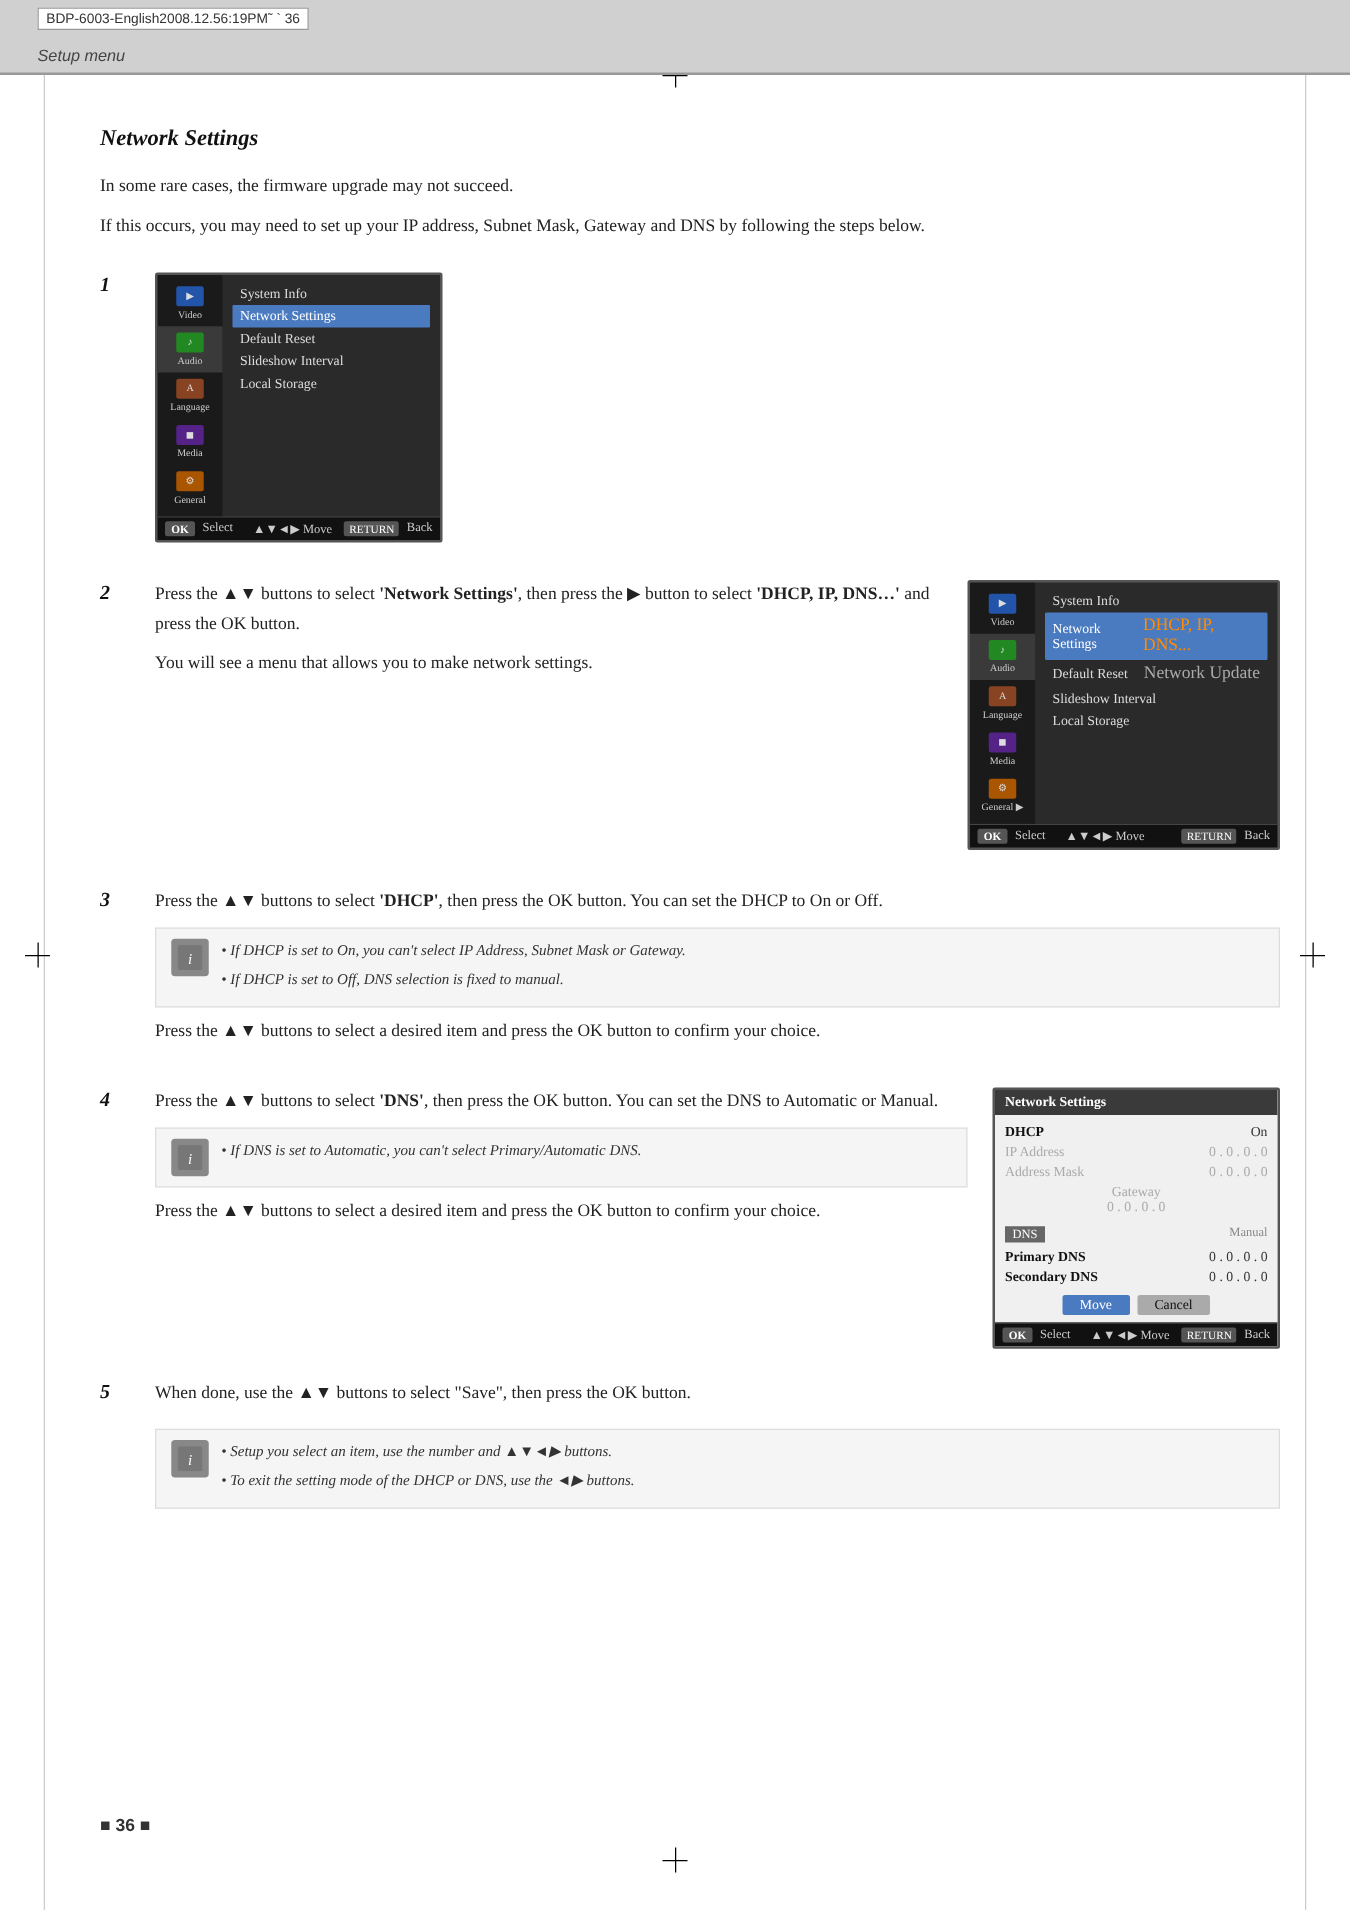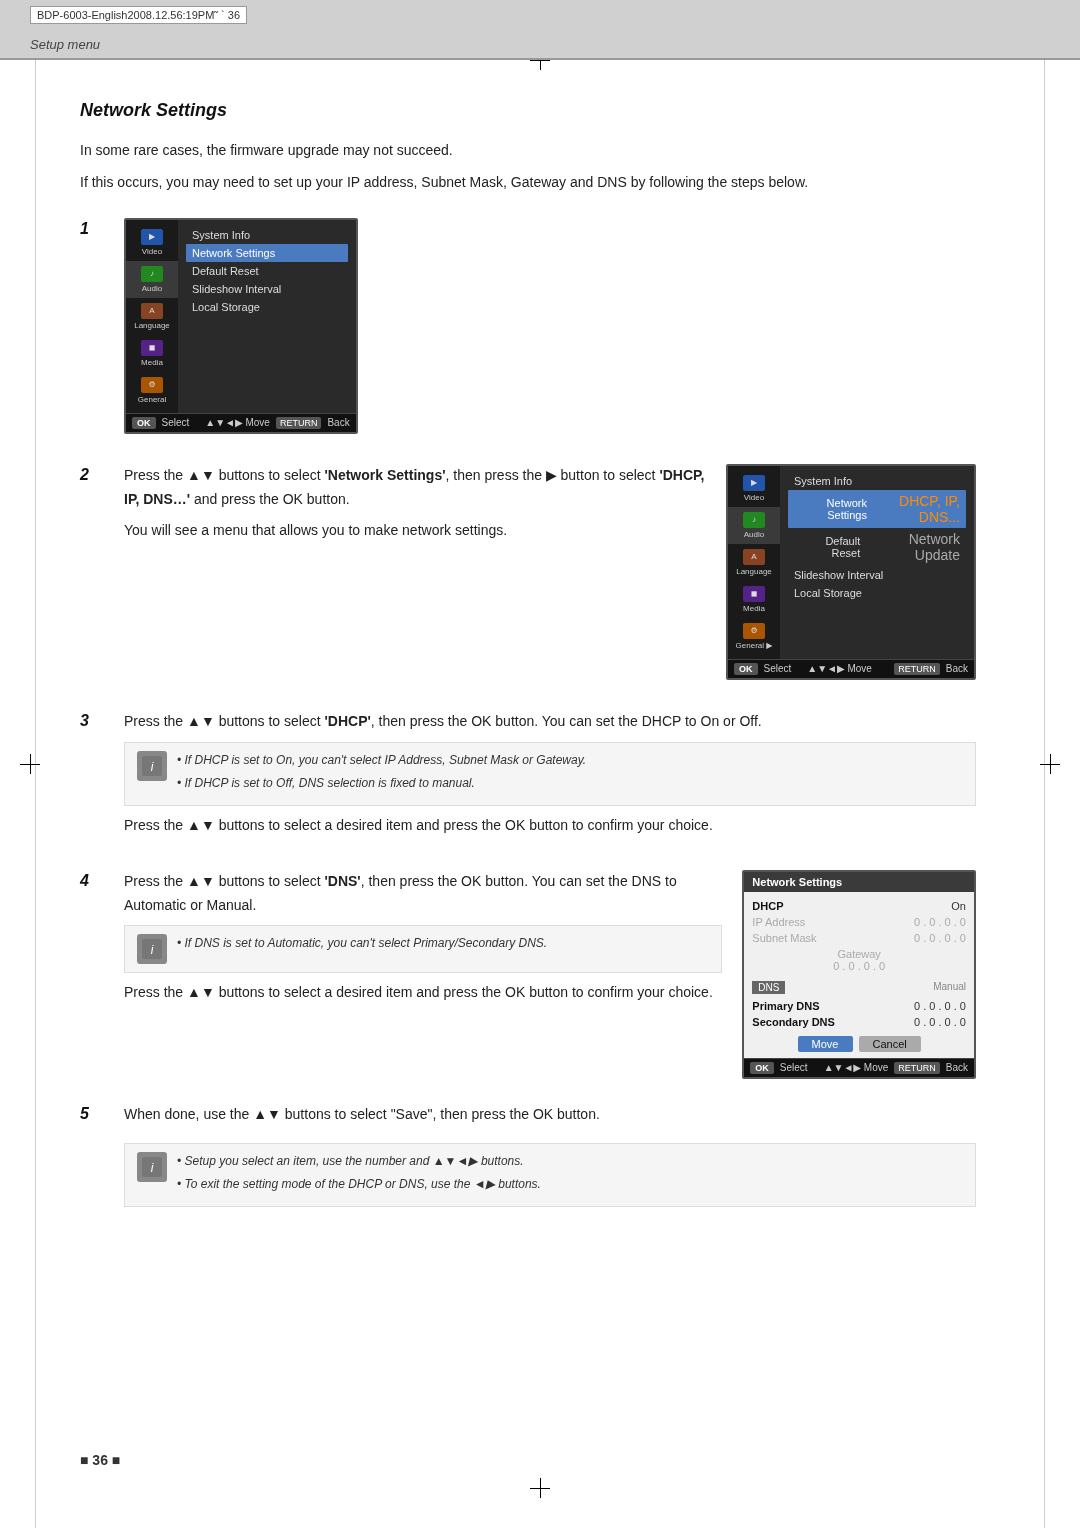--- a/index.html
+++ b/index.html
@@ -58,21 +58,22 @@
       left: 50%;
     }
     .reg-mark::after {
       width: 20px;
       height: 1px;
       top: 50%;
     }
 
     
     .main-content {
-      padding: 40px 104px 60px 80px;
+      padding: 40px 56px 60px 80px;
+      font-family: Liberation Serif, serif;
     }
 
     
     .section-title {
       font-size: 18px;
       font-weight: bold;
       font-style: italic;
       margin-bottom: 18px;
       color: #111;
     }
@@ -182,21 +183,20 @@
     }
 
     .menu-item-row {
       padding: 3px 6px;
       color: #ddd;
       font-size: 11px;
       border-radius: 1px;
       display: flex;
       justify-content: space-between;
       align-items: center;
-      text-align: right;
     }
 
     .menu-item-row.highlighted {
       background: #4a7abf;
       color: #fff;
     }
 
     .menu-item-row .sub-label {
       color: #aaa;
       font-size: 14px;
@@ -589,40 +589,40 @@
       <div class="step-content" style="flex:1;">
         <p>Press the ▲▼ buttons to select <span class="bold">'DNS'</span>, then press the OK button. You can set the DNS to Automatic or Manual.</p>
         <div class="note-box">
           <div class="note-icon">
             <svg width="20" height="20" viewBox="0 0 20 20">
                 <rect width="20" height="20" rx="2" fill="#777"></rect>
                 <text x="10" y="15" text-anchor="middle" font-size="12" fill="white">i</text>
               </svg>
           </div>
           <div class="note-text">
-            <p>• If DNS is set to Automatic, you can't select Primary/Secondary DNS.</p>
+            <p>• If DNS is set to Automatic, you can't select Primary/Automatic DNS.</p>
           </div>
         </div>
         <p>Press the ▲▼ buttons to select a desired item and press the OK button to confirm your choice.</p>
       </div>
       <div class="step-side">
 
         <div class="net-settings-screen">
           <div class="net-settings-header">Network Settings</div>
           <div class="net-settings-body">
             <div class="net-row">
               <span class="net-label bold">DHCP</span>
               <span class="net-val">On</span>
             </div>
             <div class="net-row" style="color:#999;">
               <span class="net-label" style="color:#aaa;">IP Address</span>
               <span class="net-val" style="color:#aaa;">0 . 0 . 0 . 0</span>
             </div>
             <div class="net-row" style="color:#999;">
-              <span class="net-label" style="color:#aaa;">Subnet Mask</span>
+              <span class="net-label" style="color:#aaa;">Address Mask</span>
               <span class="net-val" style="color:#aaa;">0 . 0 . 0 . 0</span>
             </div>
             <div class="net-row" style="color:#999;flex-direction:column;">
               <span class="net-label" style="color:#aaa;">Gateway</span>
               <span class="net-val" style="color:#aaa;">0 . 0 . 0 . 0</span>
             </div>
             <div style="display:flex;align-items:center;margin:4px 0 2px 0;">
               <span class="net-section-label">DNS</span>
               <span class="net-section-right" style="margin-left:auto;">Manual</span>
             </div>

